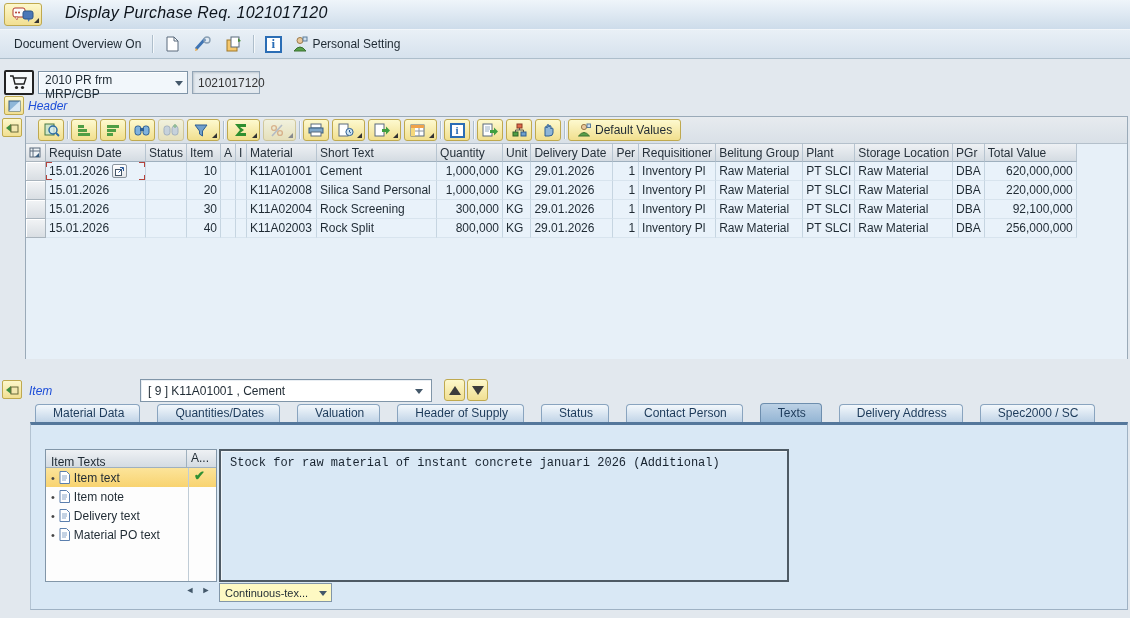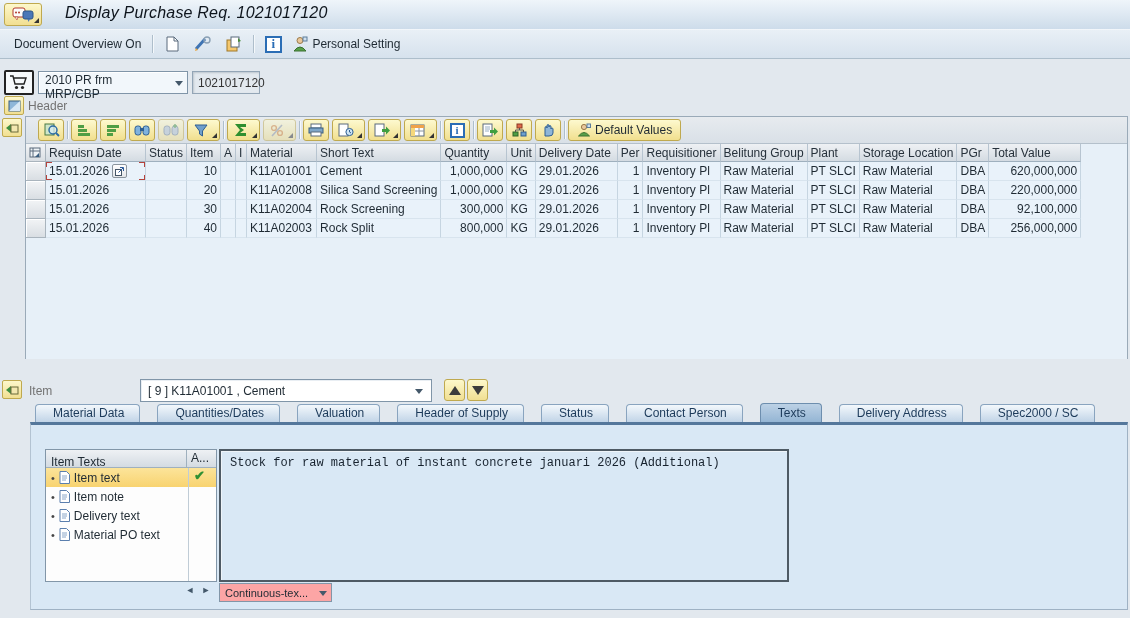--- a/index.html
+++ b/index.html
@@ -38,21 +38,21 @@
               padding:8px 18px 0 6px; cursor:pointer; }
   .doc-num { position:absolute; left:192px; top:71px; width:68px; height:23px; background:#e3e9ef;
               border:1px solid #93a5b6; box-shadow:inset 1px 1px 2px rgba(40,60,80,.2);
               display:flex; align-items:center; padding:0 5px; color:#333; }
   .dd-arrow { position:absolute; right:4px; top:50%; margin-top:-2px; width:0; height:0;
               border-left:4px solid transparent; border-right:4px solid transparent; border-top:5px solid #44586a; }
 
   
   .tree-btn { position:absolute; width:20px; height:19px; background:linear-gradient(#fdf8cb,#f1df92);
               border:1px solid #bfa94f; border-radius:2px; display:flex; align-items:center; justify-content:center; cursor:pointer; }
-  .lab { position:absolute; color:#737373; }
+  .lab { position:absolute; color:#1d4ed8;font-style:italic; }
 
   
   .alv { position:absolute; left:25px; top:116px; width:1103px; height:243px;
          border:1px solid #9aaab8; background:#e7f0f8; }
   .alv-toolbar { height:27px; background:linear-gradient(#e7ebef,#d9e0e7); border-bottom:1px solid #b4c0cb;
          display:flex; align-items:center; gap:3px; padding-left:12px; }
   .ybtn { width:26px; height:22px; background:linear-gradient(#fdf9cf,#f1df8e); border:1px solid #bfa94f;
          border-radius:3px; display:flex; align-items:center; justify-content:center; position:relative; cursor:pointer; }
   .ybtn.dd { width:33px; padding-right:6px; }
   .ybtn.dd::after { content:""; position:absolute; right:2px; bottom:2px; width:0; height:0;
@@ -114,21 +114,21 @@
   .tl-row .bullet { color:#444; font-size:11px; }
   .tl-row .chk { position:absolute; left:148px; top:0; color:#2f9033; font-size:13px; font-weight:bold; }
   .hscroll { position:absolute; left:152px; top:158px; display:flex; gap:2px; }
   .hs-btn { width:14px; height:14px; display:flex; align-items:center; justify-content:center;
          color:#44586a; font-size:9px; cursor:pointer; }
 
   
   .editor { position:absolute; left:188px; top:24px; width:570px; height:133px; background:#d9e8f5;
          border:2px solid #4e5a64; box-shadow:inset 1px 1px 0 #eef4f9; padding:5px 9px;
          font-family:"Liberation Mono", monospace; font-size:12px; color:#17222e; white-space:pre-wrap; }
-  .texttype { position:absolute; left:188px; top:158px; width:113px; height:19px; background:#fca5a5;
+  .texttype { position:absolute; left:188px; top:158px; width:113px; height:19px; background:#fef9c3;
          border:1px solid #8296a8; display:flex; align-items:center; padding:0 16px 0 5px;
          font-size:11px; white-space:nowrap; overflow:hidden; cursor:pointer; }
 
   svg { display:block; }
 </style>
 </head>
 <body>
 
 <div class="screen">
 
@@ -390,21 +390,21 @@
               <td class="r">620,000,000</td>
             </tr>
             <tr>
               <td class="selc"></td>
               <td>15.01.2026</td>
               <td></td>
               <td class="r">20</td>
               <td></td>
               <td></td>
               <td>K11A02008</td>
-              <td>Silica Sand Screening</td>
+              <td>Silica Sand Personal</td>
               <td class="r">1,000,000</td>
               <td>KG</td>
               <td>29.01.2026</td>
               <td class="r">1</td>
               <td>Inventory Pl</td>
               <td>Raw Material</td>
               <td>PT SLCI</td>
               <td>Raw Material</td>
               <td>DBA</td>
               <td class="r">220,000,000</td>

